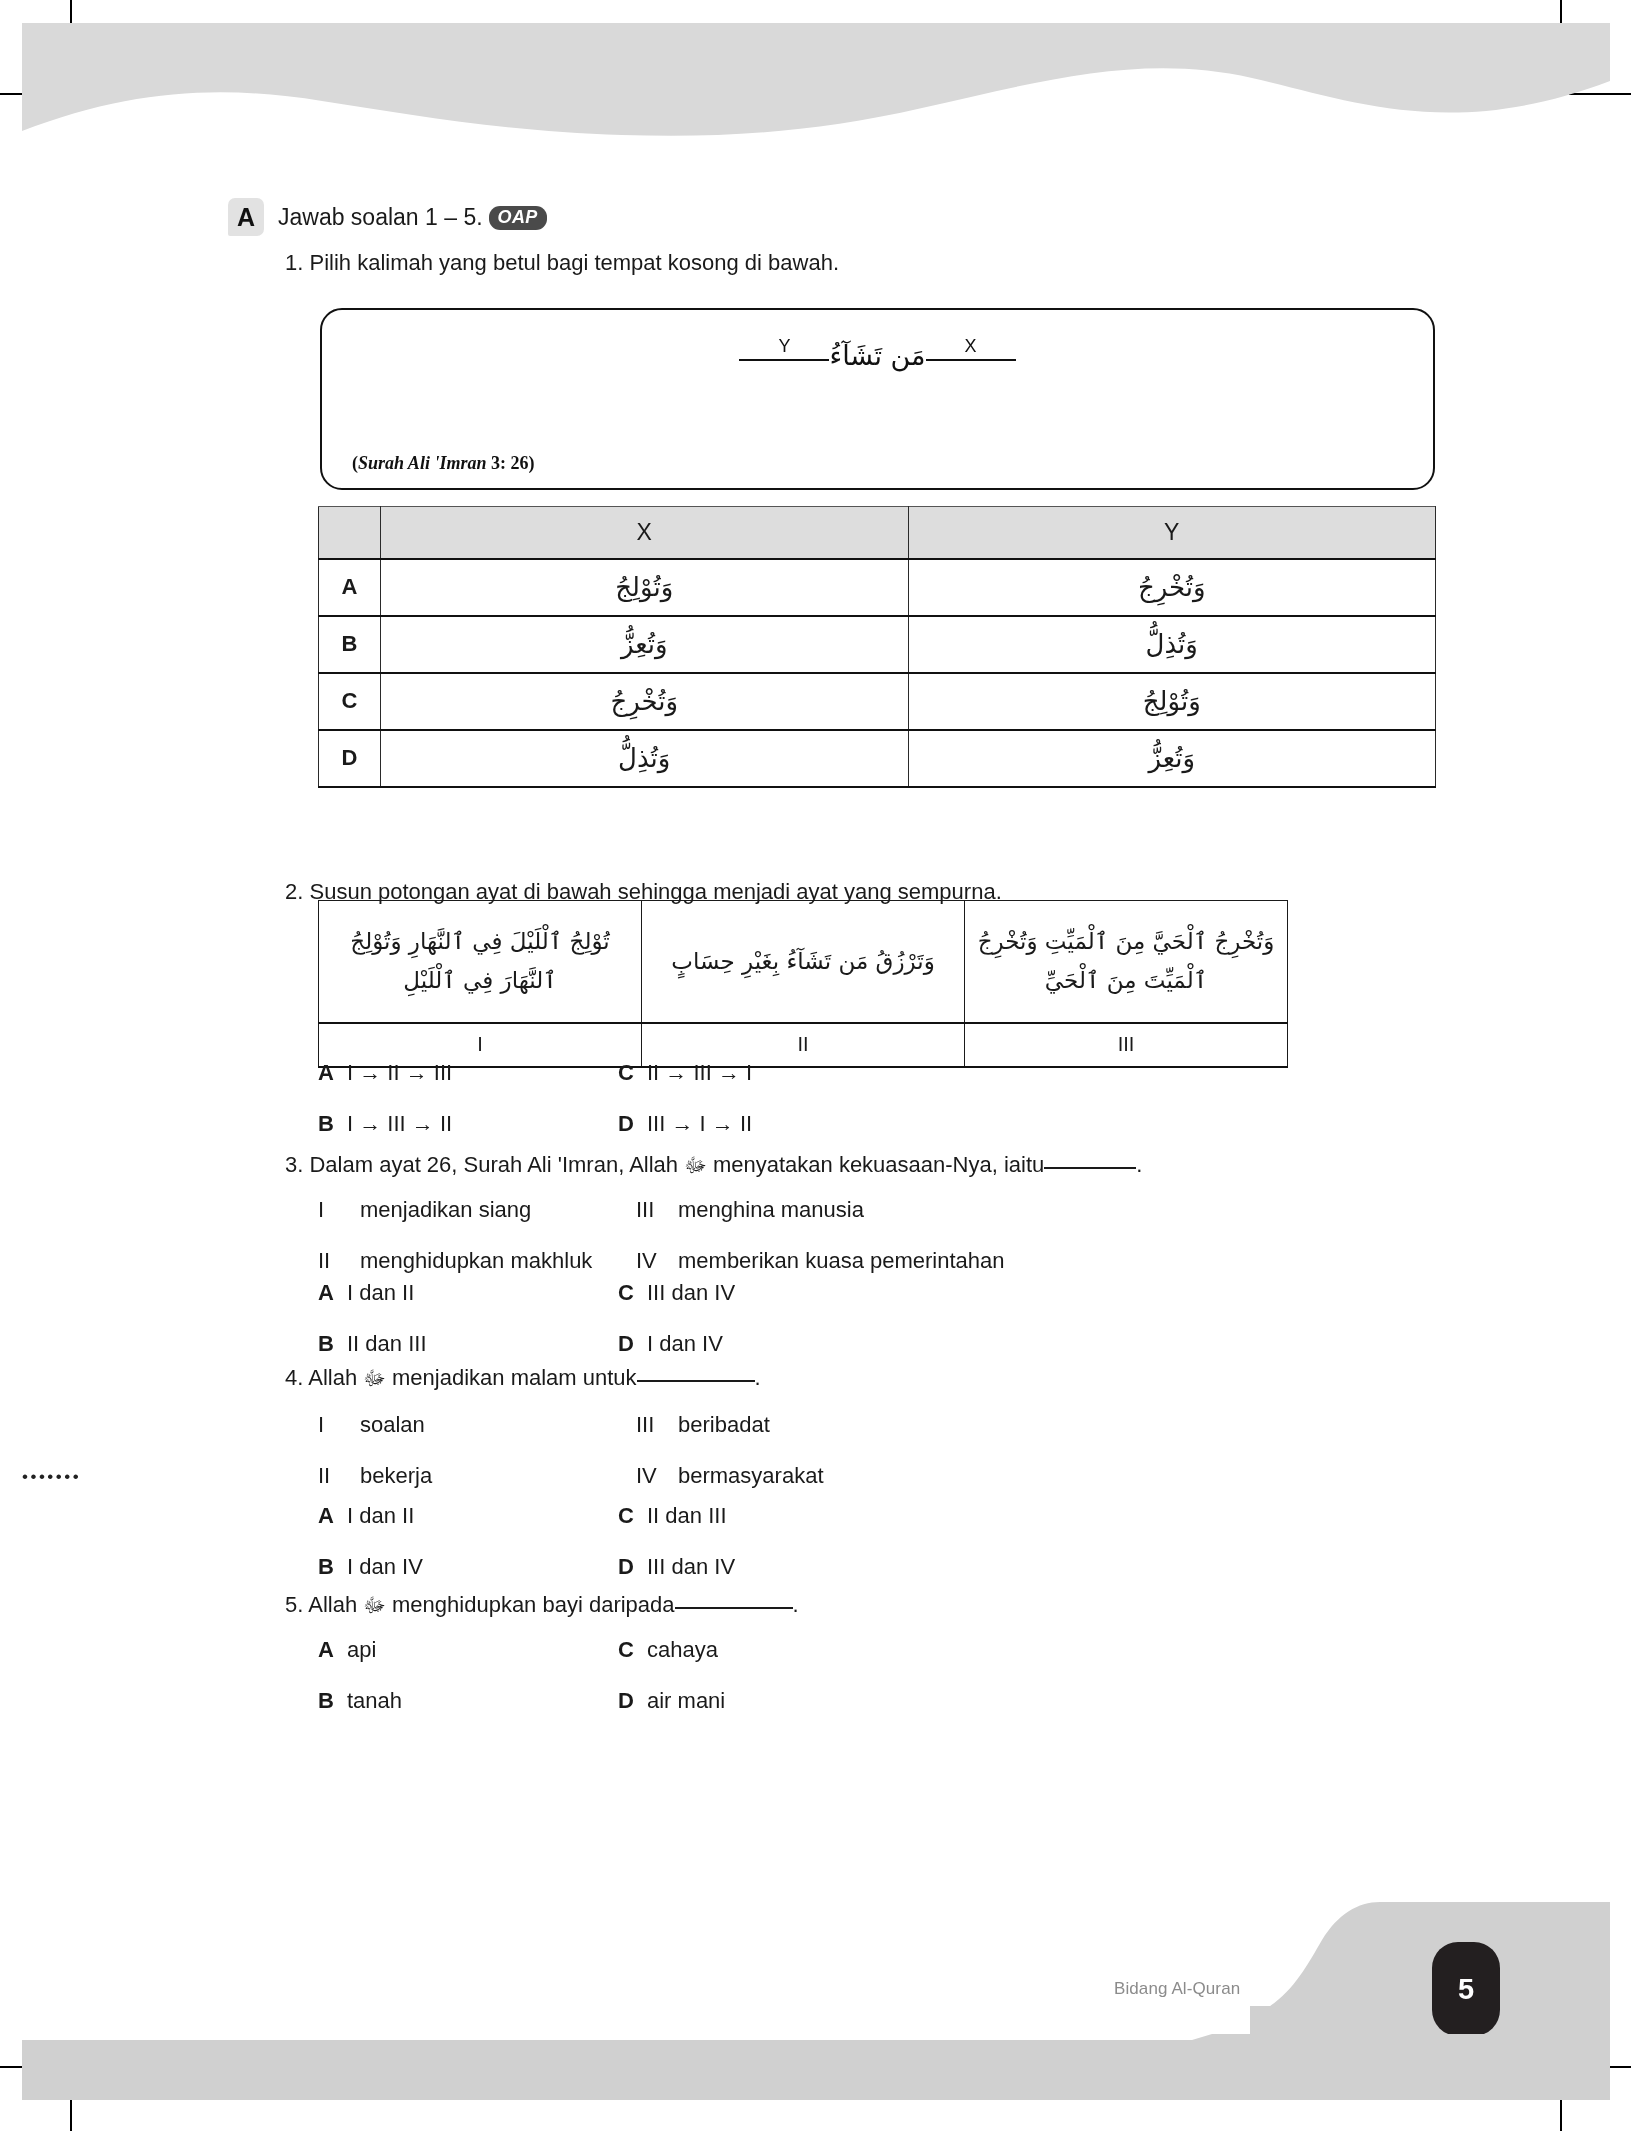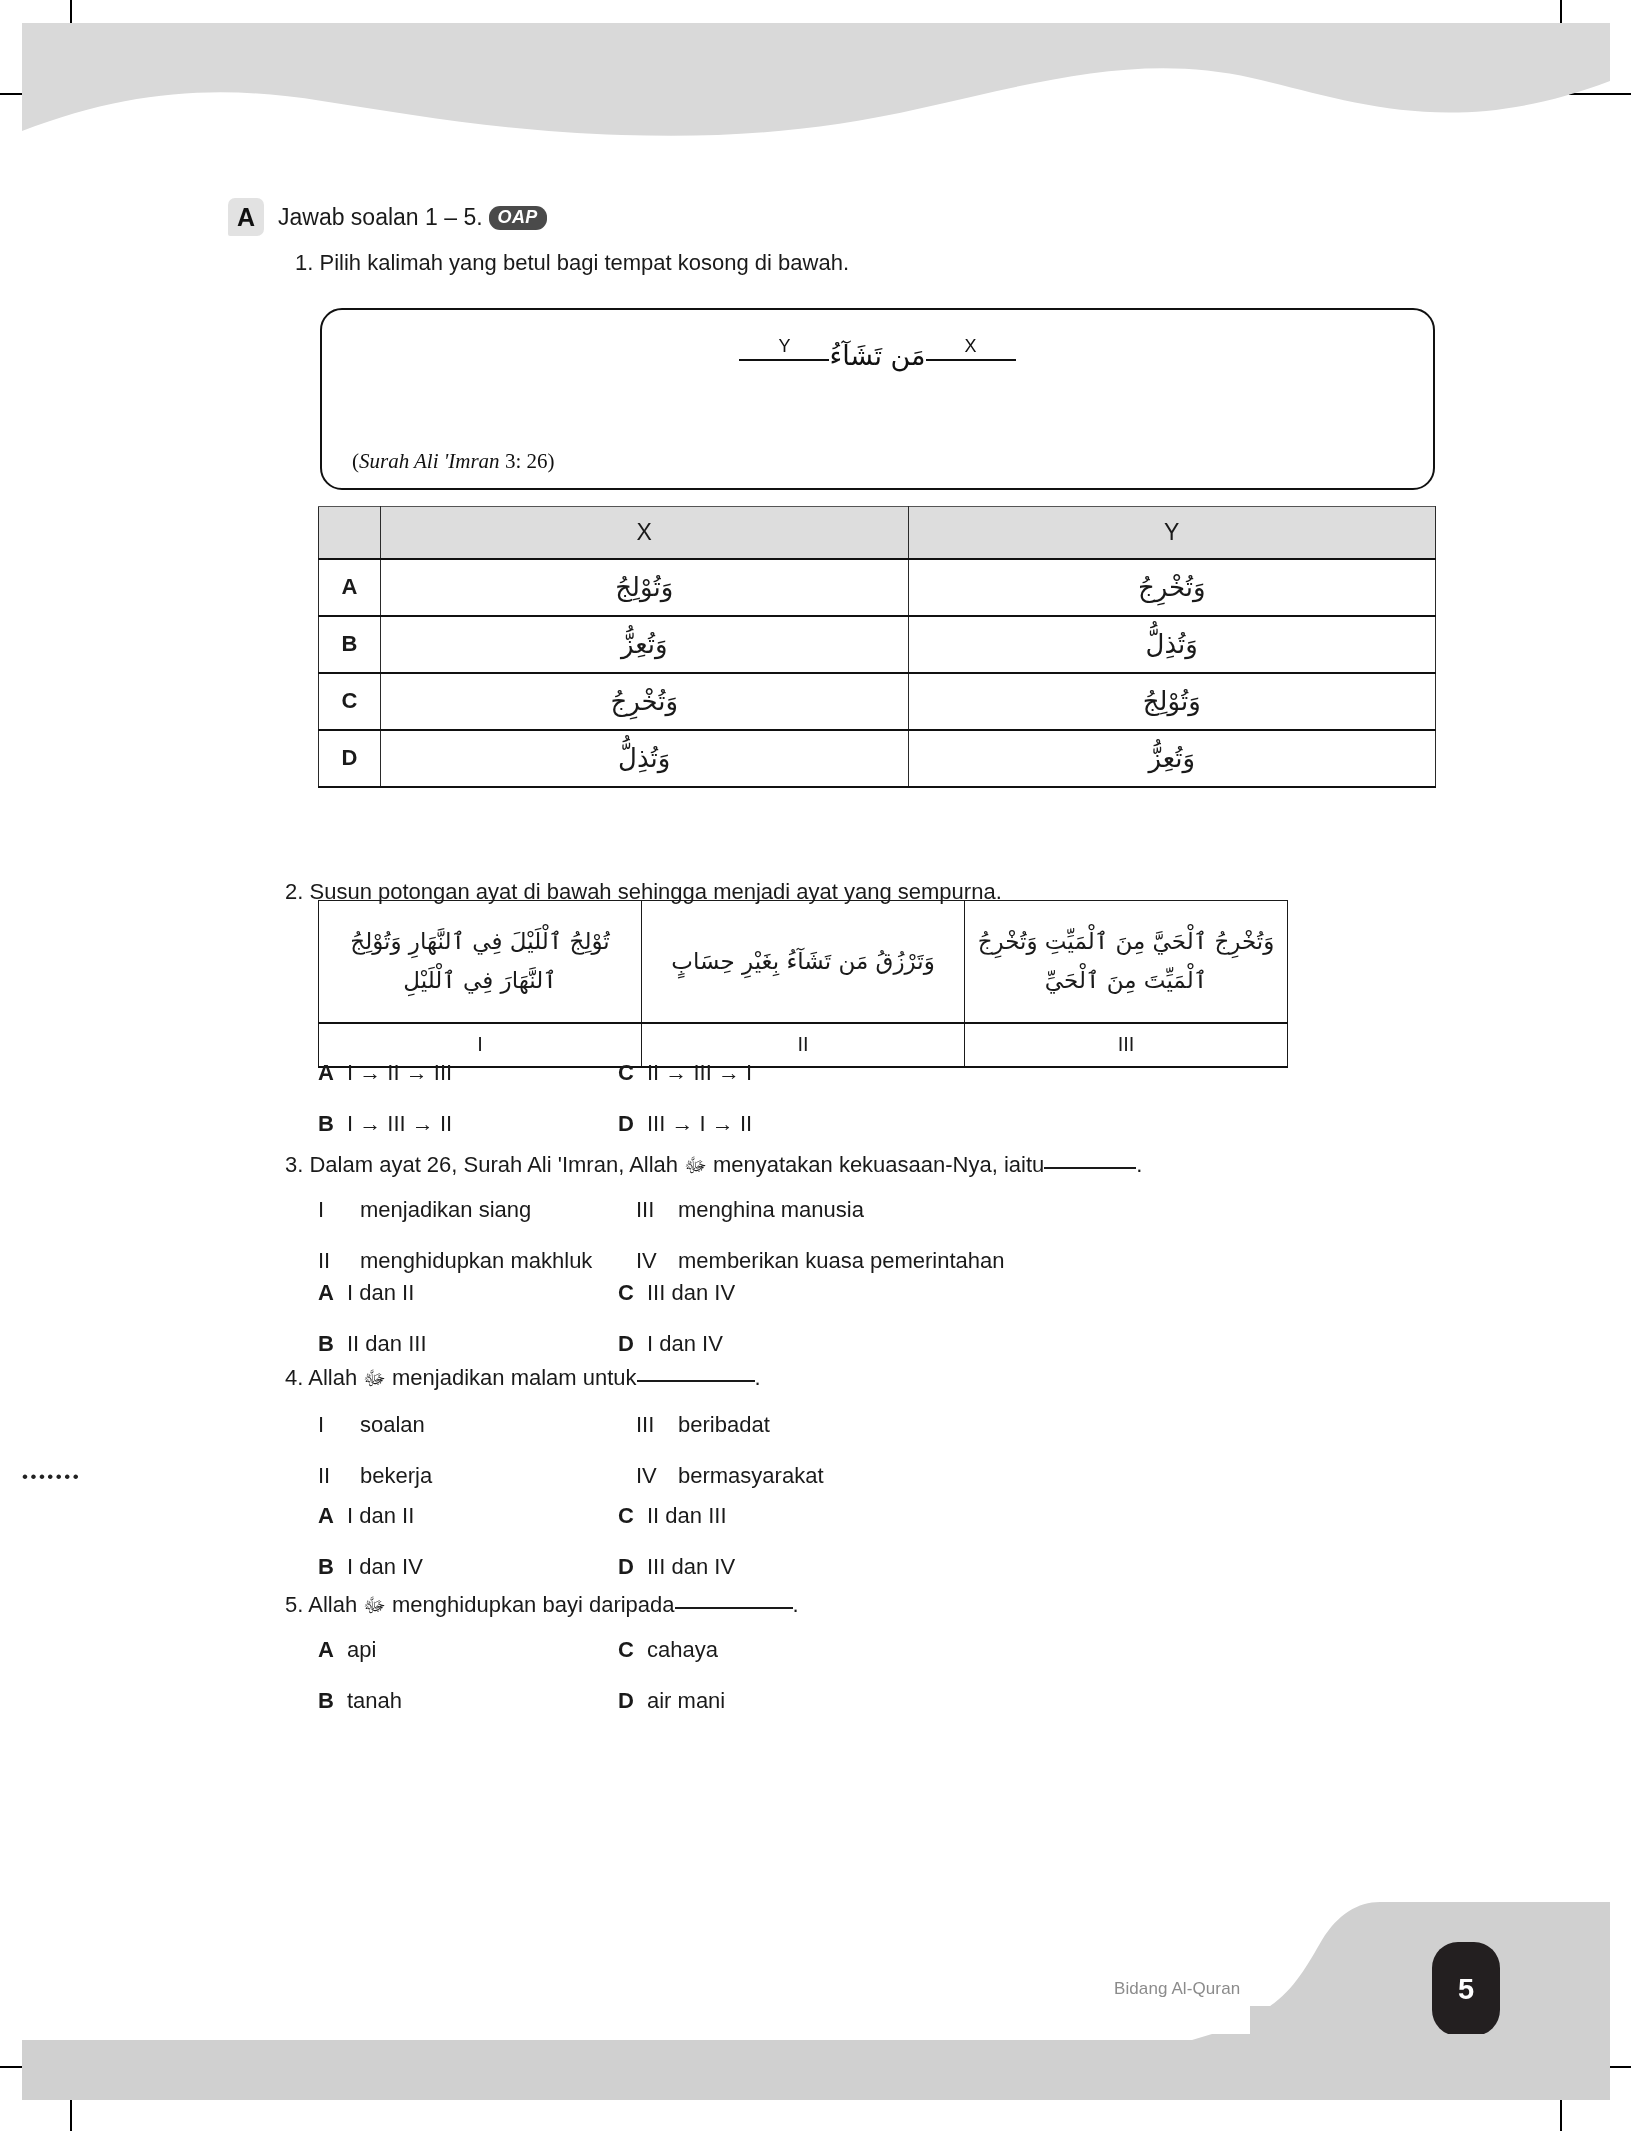--- a/index.html
+++ b/index.html
@@ -184,22 +184,23 @@
     text-align: center;
     font-family: "Liberation Sans", sans-serif;
     font-size: 18px;
     direction: ltr;
   }
   .verse-ref {
     position: absolute;
     left: 30px;
     bottom: 14px;
     font-family: "Liberation Serif", serif;
-    font-size: 21px;
+    font-size: 18px;
     color: #111;
+    font-weight: bold;
   }
   .verse-ref i { font-style: italic; }
 
   
   .tbl1 {
     position: absolute;
     left: 318px;
     top: 506px;
     width: 1118px;
     border-collapse: collapse;
@@ -301,21 +302,21 @@
     </svg>
   </div>
 
   <div class="sec-head">
     <div class="sec-badge">A</div>
     <div class="sec-text">
       <span>Jawab soalan 1 – 5.</span><span class="oap-badge">OAP</span>
     </div>
   </div>
 
-  <div class="q" style="left:285px; top:250px;margin-left:10px;">
+  <div class="q" style="left:285px; top:250px;">
     <span class="q-num">1.</span>
     <span>Pilih kalimah yang betul bagi tempat kosong di bawah.</span>
   </div>
 
   <div class="verse-card">
     <div class="verse-ar">
       <span class="ar-blank"><span>X</span></span><span>مَن تَشَآءُ</span><span class="ar-blank"><span>Y</span></span>
     </div>
     <div class="verse-ref"><span>(</span><i>Surah Ali 'Imran</i><span> 3: 26)</span></div>
   </div>

